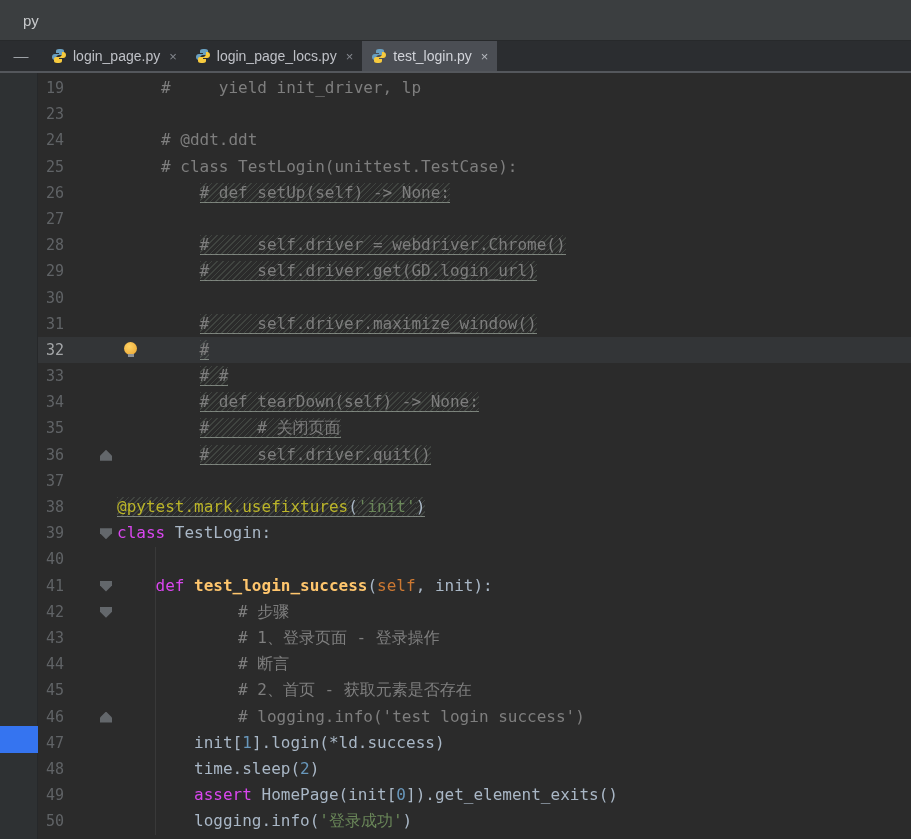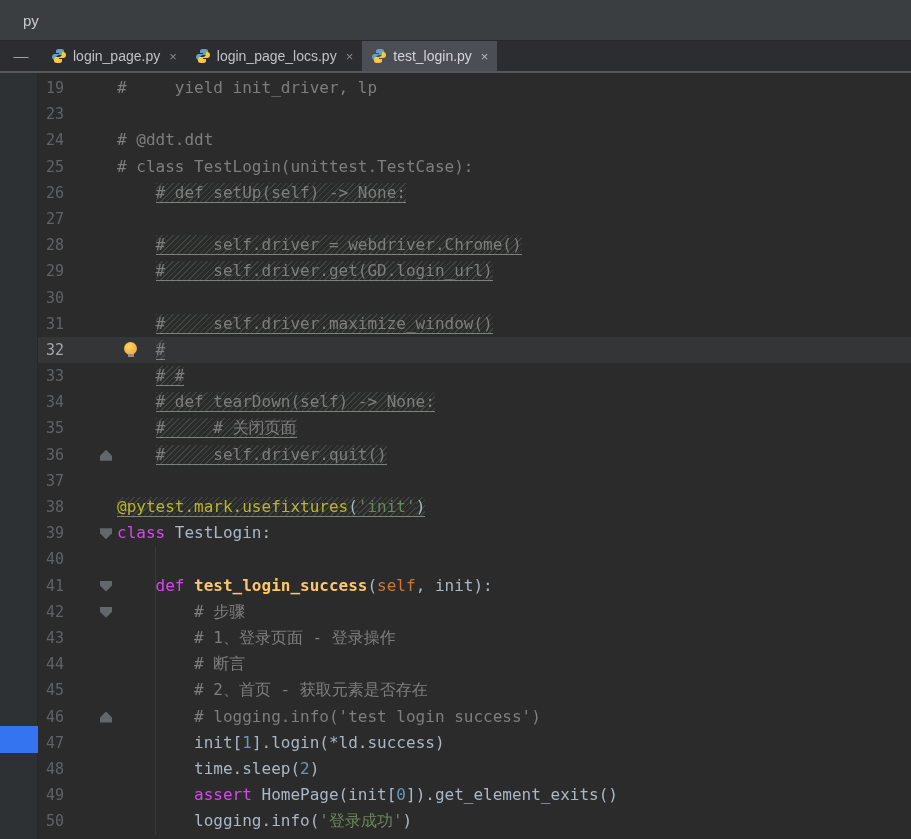--- a/index.html
+++ b/index.html
@@ -46,21 +46,21 @@
   .fold { position:absolute; left:62px; top:8px; width:12px; height:11px; background:#63676b; }
   .fold.start { clip-path:polygon(0 0,100% 0,100% 45%,50% 100%,0 45%); }
   .fold.end   { clip-path:polygon(50% 0,100% 55%,100% 100%,0 100%,0 55%); }
   .bulb { position:absolute; left:86px; top:5px; width:13px; height:13px;
           border-radius:50%; background:radial-gradient(circle at 40% 35%, #ffd264, #e8a22f); }
   .bulb::after { content:""; position:absolute; left:3.5px; top:12px; width:6px; height:3px;
                  background:#8d9093; }
 
   
   .tok-plain   { color:#a9b7c6; }
-  .tok-comment { color:#7e7e7e; }
+  .tok-comment { color:#7e7e7e;margin-left:44px; }
   .tok-kw      { color:#d946ef; }
   .tok-fn      { color:#ffc66d; font-weight:bold; }
   .tok-deco    { color:#bbb529; }
   .tok-str     { color:#6a8759; }
   .tok-num     { color:#6897bb; }
   .tok-selfp   { color:#cc7832; }
   .hatch { background:repeating-linear-gradient(135deg, rgba(150,170,150,.20) 0 1px,
                        rgba(0,0,0,0) 1px 4px);
            border-bottom:1px solid rgba(165,175,165,.65); }
 

